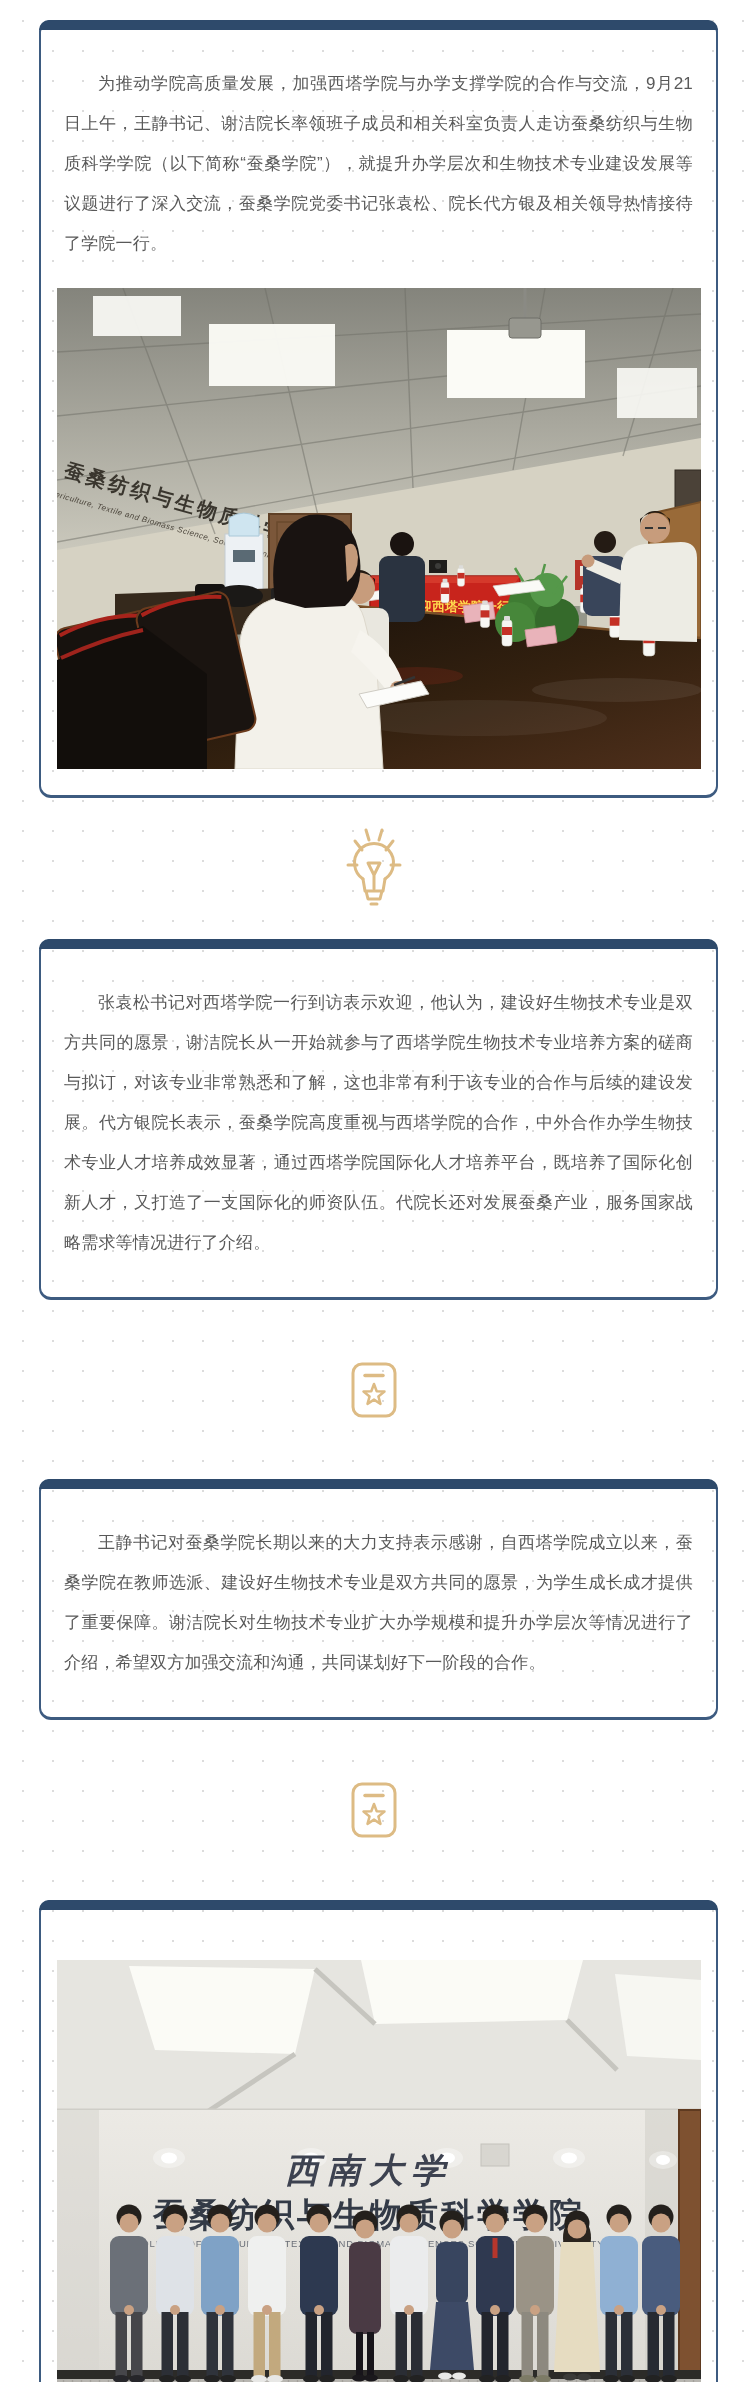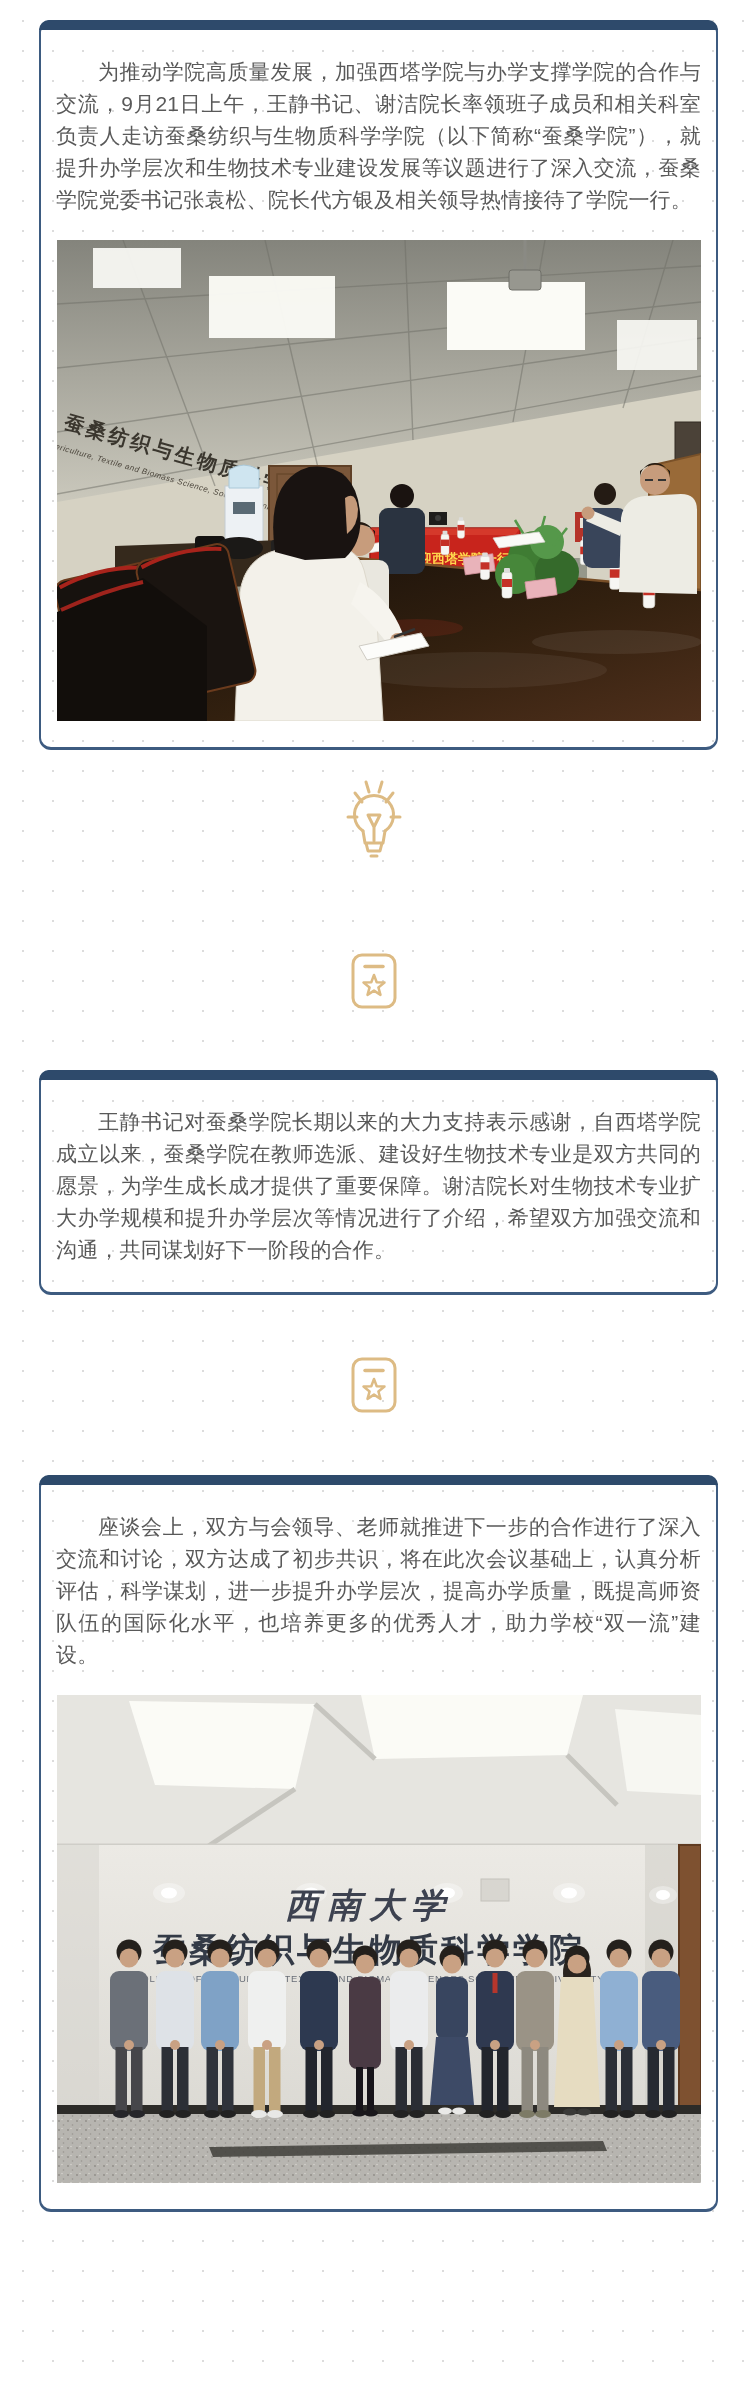--- a/index.html
+++ b/index.html
@@ -23,23 +23,23 @@
   }
   .card::before{
     content:"";
     position:absolute;
     top:-2px;left:-2px;right:-2px;
     height:10px;
     background:#2e4a6b;
     border-radius:11px 11px 0 0;
   }
   .para{
-    margin:0;
-    font-size:21px;
-    line-height:32px;
+    margin:8px;
+    font-size:17px;
+    line-height:40px;
     color:#595959;
     text-align:justify;
     text-indent:2em;
     letter-spacing:0.2px;
   }
   figure.photo{
     margin:24px auto 0;
     width:644px;
     font-size:0;
     line-height:0;
@@ -293,20 +293,23 @@
         <path d="M12,40 H21"></path>
           <path d="M55,40 H64"></path>
         <path d="M19,16 L26,25"></path>
           <path d="M57,16 L50,25"></path>
         <path d="M30,5 L33,15"></path>
           <path d="M46,5 L43,15"></path>
       </g>
     </svg>
   </div>
 
+  <section class="card">
+    <p class="para">张袁松书记对西塔学院一行到访表示欢迎，他认为，建设好生物技术专业是双方共同的愿景，谢洁院长从一开始就参与了西塔学院生物技术专业培养方案的磋商与拟订，对该专业非常熟悉和了解，这也非常有利于该专业的合作与后续的建设发展。代方银院长表示，蚕桑学院高度重视与西塔学院的合作，中外合作办学生物技术专业人才培养成效显著，通过西塔学院国际化人才培养平台，既培养了国际化创新人才，又打造了一支国际化的师资队伍。代院长还对发展蚕桑产业，服务国家战略需求等情况进行了介绍。</p>
+  </section>
 
   <div class="divider d2">
     <svg width="48" height="58" viewBox="0 0 48 58">
       <g stroke="#ddbb84" fill="none" stroke-linecap="round" stroke-linejoin="round">
         <rect x="3" y="3" width="42" height="52" rx="9" stroke-width="3"></rect>
         <path d="M15,14.5 H33" stroke-width="3.5"></path>
         <path d="M24,23 L26.7,30.3 L34.5,30.6 L28.4,35.4 L30.5,42.9 L24,38.6 L17.5,42.9 L19.6,35.4 L13.5,30.6 L21.3,30.3 Z" stroke-width="2.5"></path>
       </g>
     </svg>
   </div>
@@ -319,21 +322,20 @@
     <svg width="48" height="58" viewBox="0 0 48 58">
       <g stroke="#ddbb84" fill="none" stroke-linecap="round" stroke-linejoin="round">
         <rect x="3" y="3" width="42" height="52" rx="9" stroke-width="3"></rect>
         <path d="M15,14.5 H33" stroke-width="3.5"></path>
         <path d="M24,23 L26.7,30.3 L34.5,30.6 L28.4,35.4 L30.5,42.9 L24,38.6 L17.5,42.9 L19.6,35.4 L13.5,30.6 L21.3,30.3 Z" stroke-width="2.5"></path>
       </g>
     </svg>
   </div>
 
   <section class="card">
-    <p class="para">座谈会上，双方与会领导、老师就推进下一步的合作进行了深入交流和讨论，双方达成了初步共识，将在此次会议基础上，认真分析评估，科学谋划，进一步提升办学层次，提高办学质量，既提高师资队伍的国际化水平，也培养更多的优秀人才，助力学校“双一流”建设。</p>
     <figure class="photo">
       <svg viewBox="0 0 644 488" preserveAspectRatio="none">
         <defs>
           <pattern id="terr" width="9" height="9" patternUnits="userSpaceOnUse">
             <rect width="9" height="9" fill="#b7b5b0"></rect>
             <circle cx="2" cy="3" r="0.9" fill="#8f8c86"></circle>
             <circle cx="6.5" cy="7" r="0.8" fill="#989590"></circle>
             <circle cx="5" cy="1.5" r="0.7" fill="#dad8d3"></circle>
           </pattern>
           <linearGradient id="wall2" x1="0" y1="0" x2="0" y2="1">

